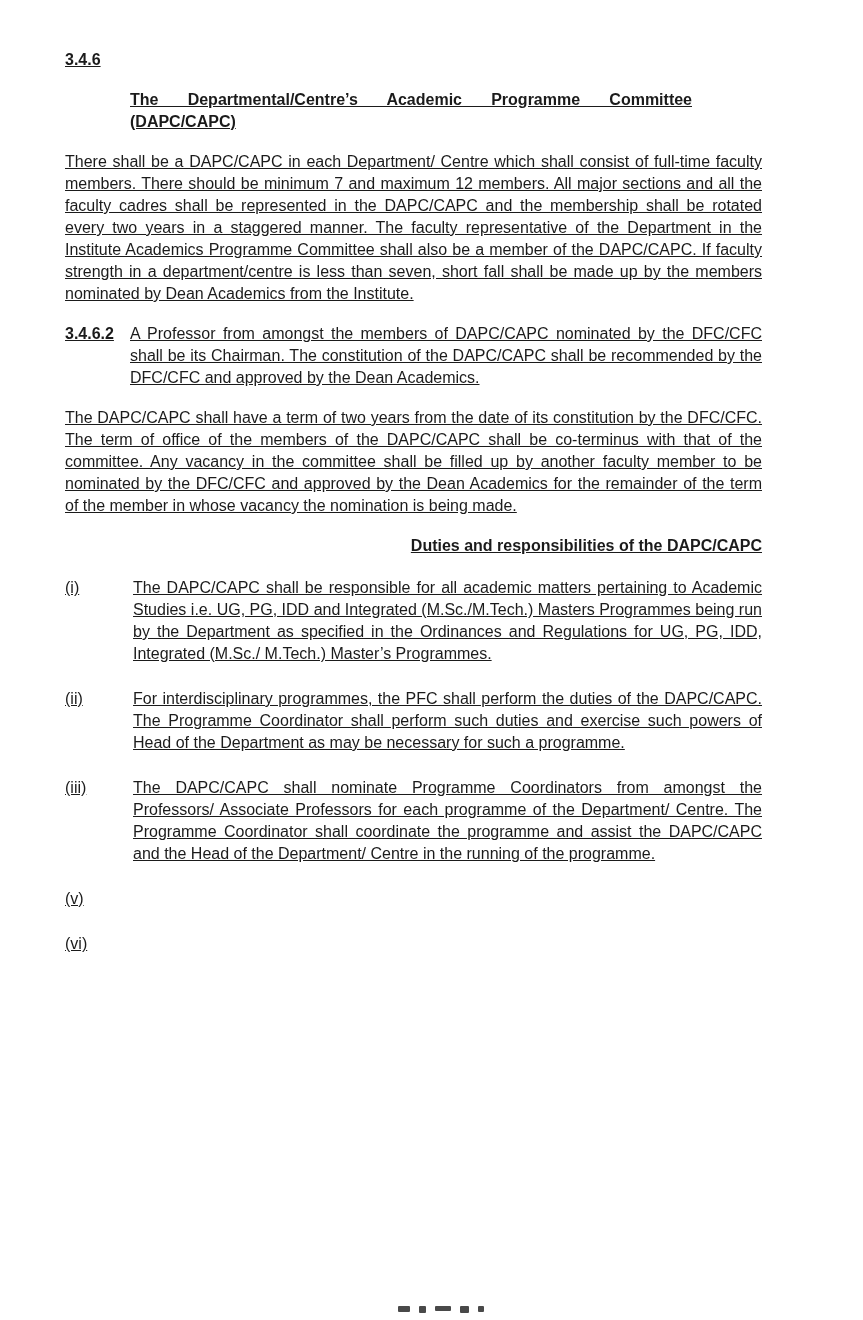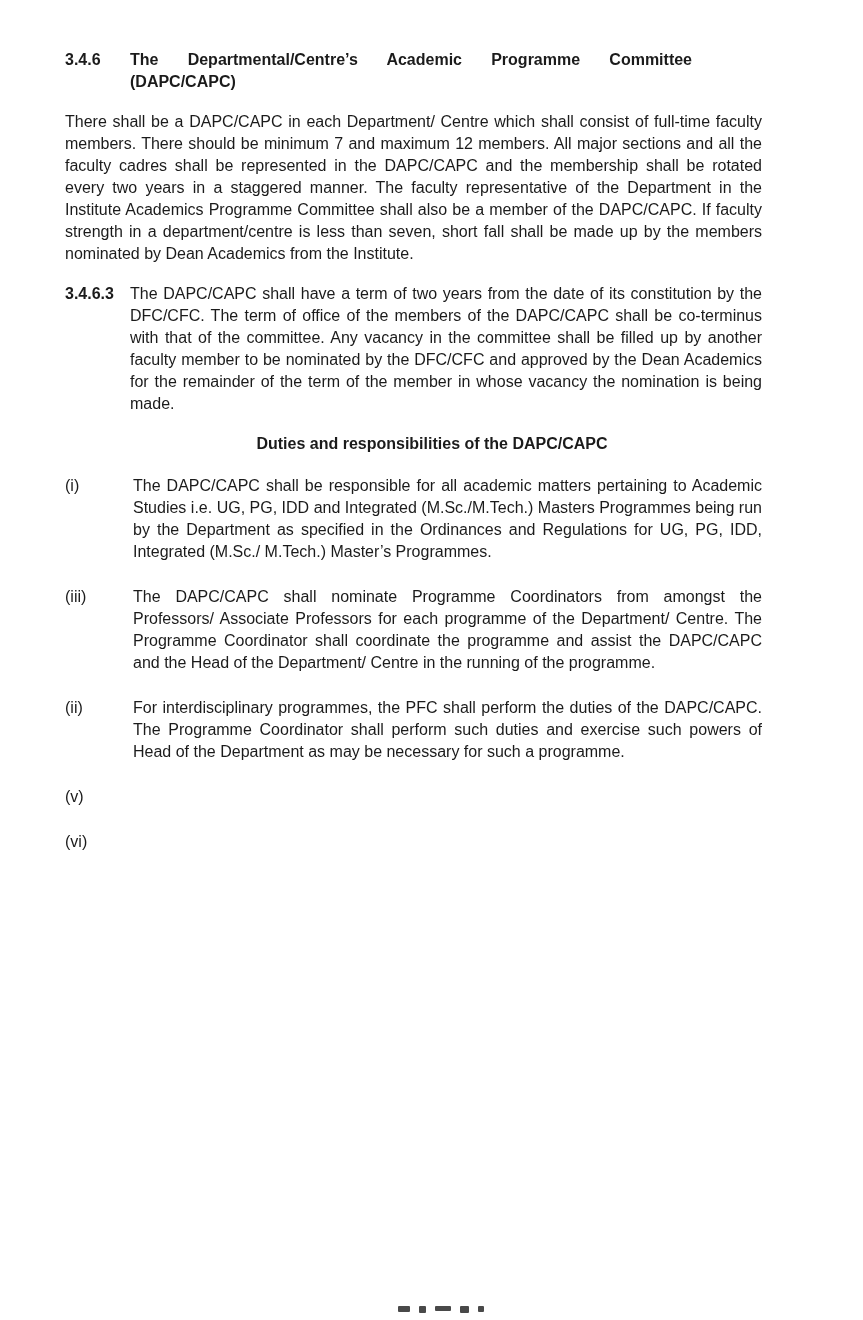--- a/index.html
+++ b/index.html
@@ -16,43 +16,45 @@
     font-size: 16px;
     line-height: 22px;
     color: #1b1b1b;
     -webkit-font-smoothing: antialiased;
   }
   .page {
     position: absolute;
     top: 49px;
     left: 65px;
     width: 697px;
+    text-decoration: underline;
   }
   .row {
     display: flex;
     margin-bottom: 18px;
   }
   .num {
     flex: 0 0 65px;
     font-weight: 700;
     white-space: nowrap;
   }
   .body {
     flex: 1;
     text-align: justify;
   }
   .heading-body {
     font-weight: 700;
     max-width: 562px;
     text-align: justify;
+    margin-top: 40px;
   }
   .duties-title {
     font-weight: 700;
     margin-bottom: 20px;
-    text-align: center;
+    text-align: right;
     margin-left: 37px;
   }
   .sub {
     display: flex;
     margin-bottom: 23px;
   }
   .sub:last-child {
     margin-bottom: 12px;
   }
   .roman {
@@ -87,43 +89,46 @@
 
   <div class="row">
     <div class="num">3.4.6</div>
     <div class="body heading-body">The Departmental/Centre’s Academic Programme Committee (DAPC/CAPC)</div>
   </div>
 
   <div class="row">
     <div class="body">There shall be a DAPC/CAPC in each Department/ Centre which shall consist of full-time faculty members. There should be minimum 7 and maximum 12 members. All major sections and all the faculty cadres shall be represented in the DAPC/CAPC and the membership shall be rotated every two years in a staggered manner. The faculty representative of the Department in the Institute Academics Programme Committee shall also be a member of the DAPC/CAPC. If faculty strength in a department/centre is less than seven, short fall shall be made up by the members nominated by Dean Academics from the Institute.</div>
   </div>
 
+  <div class="row">
+    <div class="num">3.4.6.2</div>
+    <div class="body">A Professor from amongst the members of DAPC/CAPC nominated by the DFC/CFC shall be its Chairman. The constitution of the DAPC/CAPC shall be recommended by the DFC/CFC and approved by the Dean Academics.</div>
+  </div>
 
   <div class="row">
-    <div class="num">3.4.6.3</div>
     <div class="body">The DAPC/CAPC shall have a term of two years from the date of its constitution by the DFC/CFC. The term of office of the members of the DAPC/CAPC shall be co-terminus with that of the committee. Any vacancy in the committee shall be filled up by another faculty member to be nominated by the DFC/CFC and approved by the Dean Academics for the remainder of the term of the member in whose vacancy the nomination is being made.</div>
   </div>
 
   <div class="row" style="margin-bottom:0;">
     <div class="body">
       <div class="duties-title">Duties and responsibilities of the DAPC/CAPC</div>
 
       <div class="sub">
         <div class="roman">(i)</div>
         <div class="subtext">The DAPC/CAPC shall be responsible for all academic matters pertaining to Academic Studies i.e. UG, PG, IDD and Integrated (M.Sc./M.Tech.) Masters Programmes being run by the Department as specified in the Ordinances and Regulations for UG, PG, IDD, Integrated (M.Sc./ M.Tech.) Master’s Programmes.</div>
       </div>
 
       <div class="sub">
-        <div class="roman">(iii)</div>
-        <div class="subtext">The DAPC/CAPC shall nominate Programme Coordinators from amongst the Professors/ Associate Professors for each programme of the Department/ Centre. The Programme Coordinator shall coordinate the programme and assist the DAPC/CAPC and the Head of the Department/ Centre in the running of the programme.</div>
+        <div class="roman">(ii)</div>
+        <div class="subtext">For interdisciplinary programmes, the PFC shall perform the duties of the DAPC/CAPC. The Programme Coordinator shall perform such duties and exercise such powers of Head of the Department as may be necessary for such a programme.</div>
       </div>
 
       <div class="sub">
-        <div class="roman">(ii)</div>
-        <div class="subtext">For interdisciplinary programmes, the PFC shall perform the duties of the DAPC/CAPC. The Programme Coordinator shall perform such duties and exercise such powers of Head of the Department as may be necessary for such a programme.</div>
+        <div class="roman">(iii)</div>
+        <div class="subtext">The DAPC/CAPC shall nominate Programme Coordinators from amongst the Professors/ Associate Professors for each programme of the Department/ Centre. The Programme Coordinator shall coordinate the programme and assist the DAPC/CAPC and the Head of the Department/ Centre in the running of the programme.</div>
       </div>
 
 
       <div class="sub">
         <div class="roman">(v)</div>
       </div>
 
       <div class="sub">
         <div class="roman">(vi)</div>
       </div>

